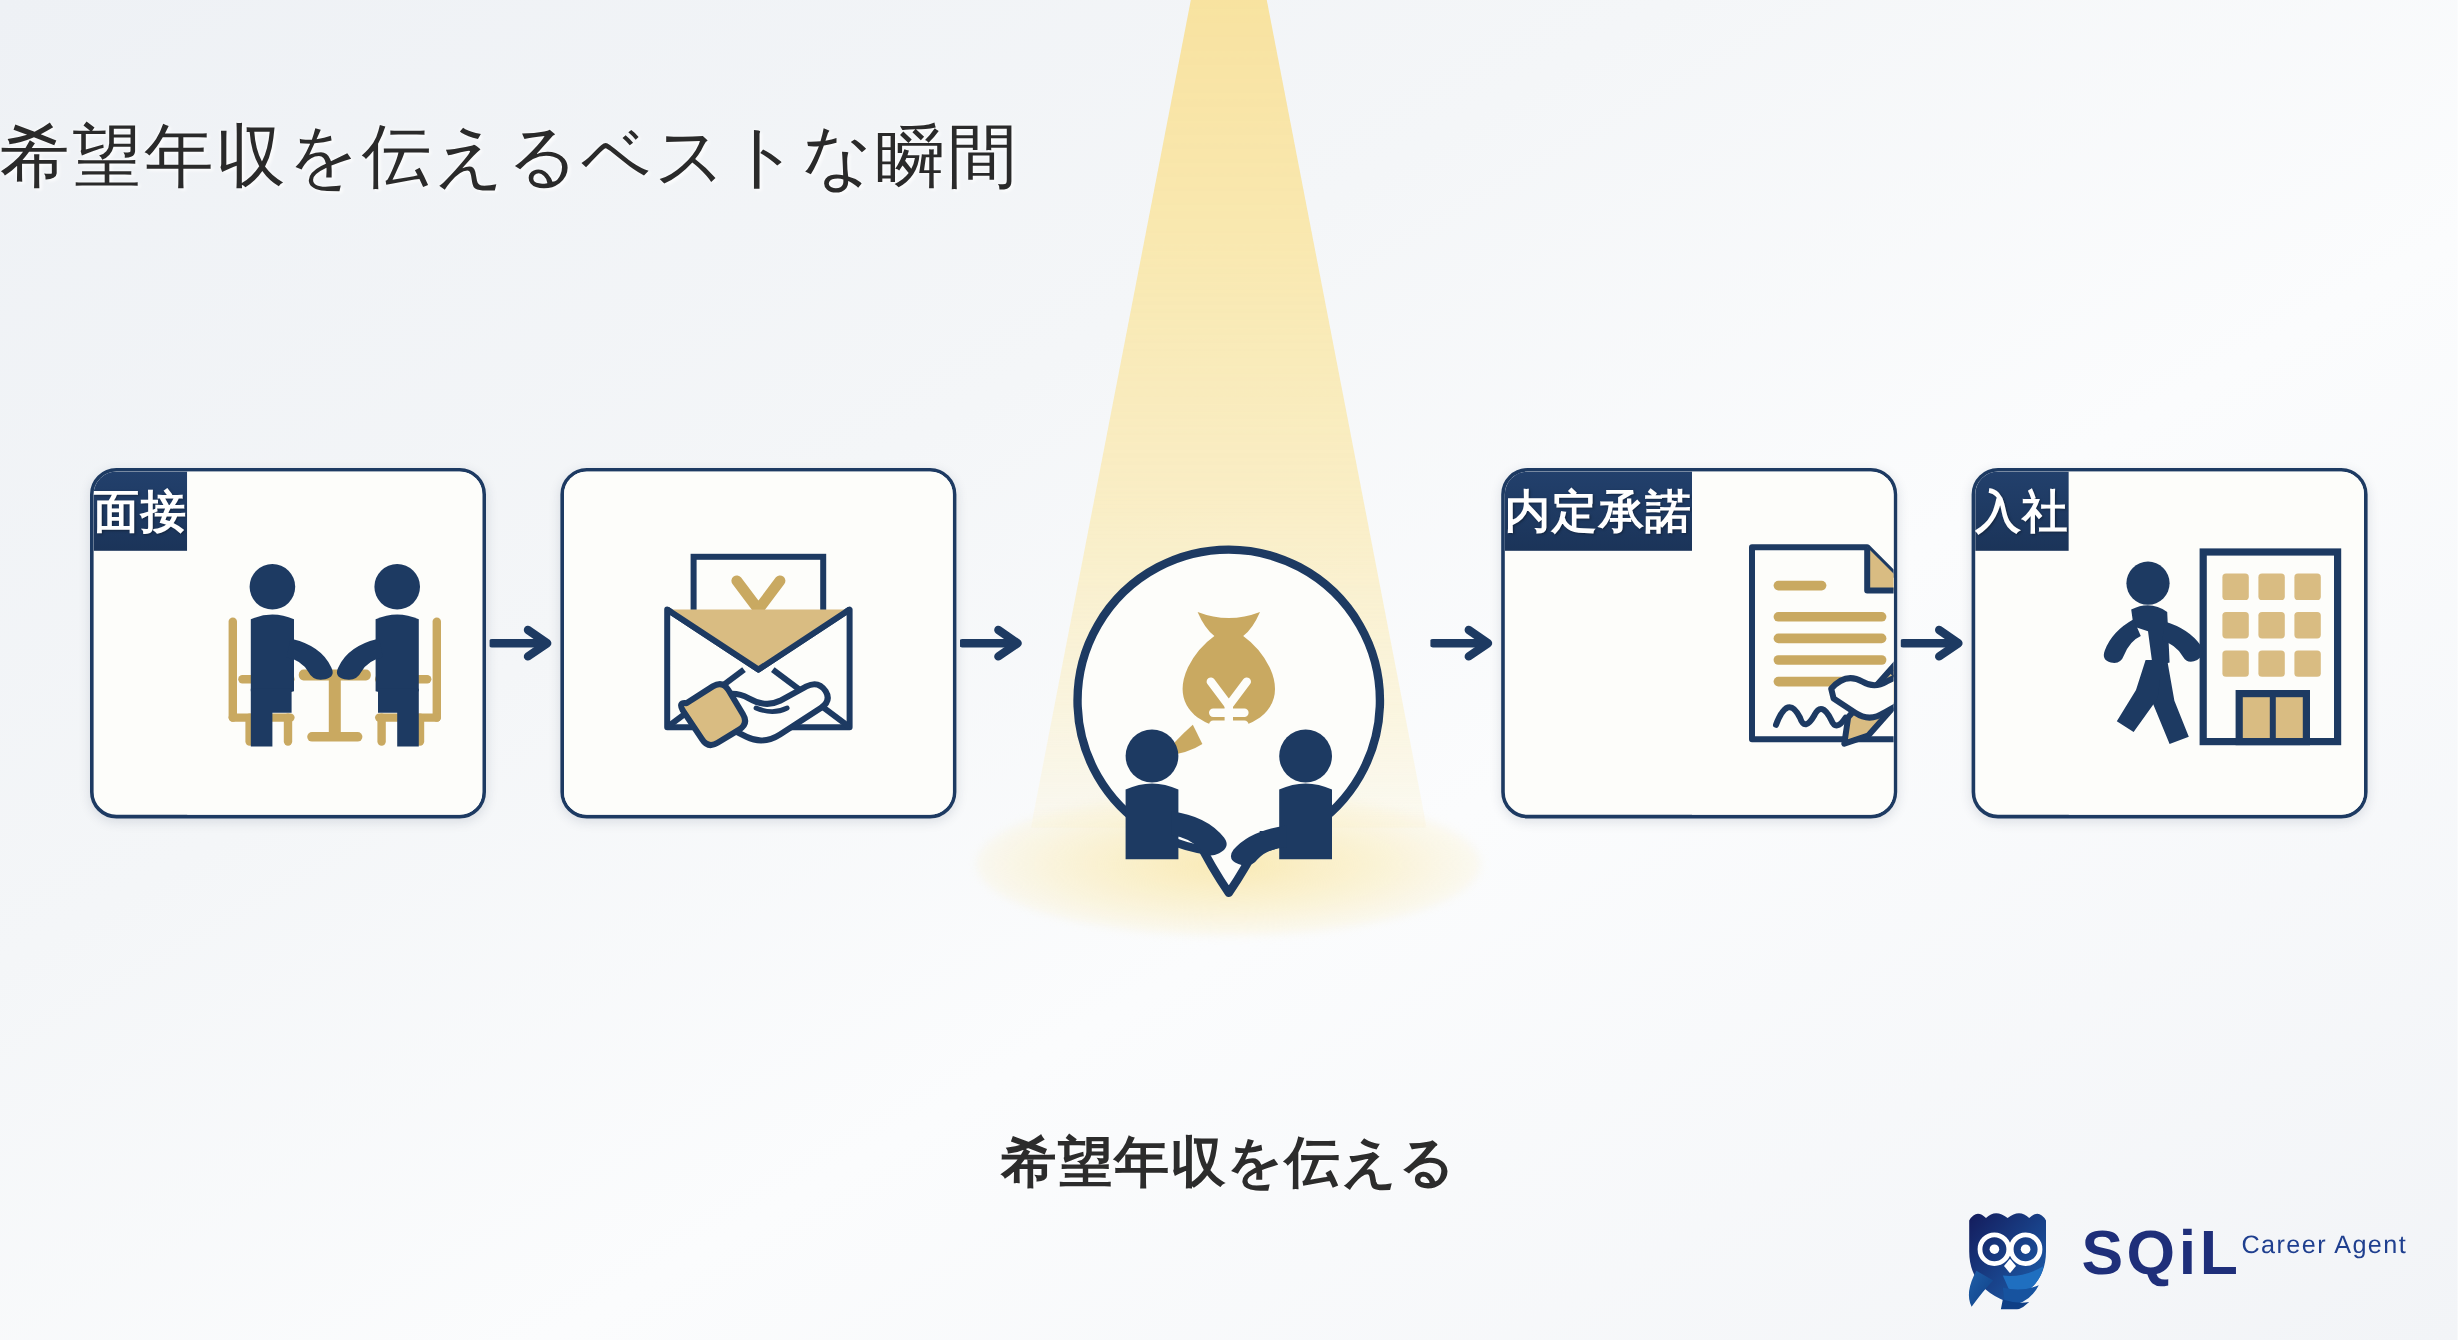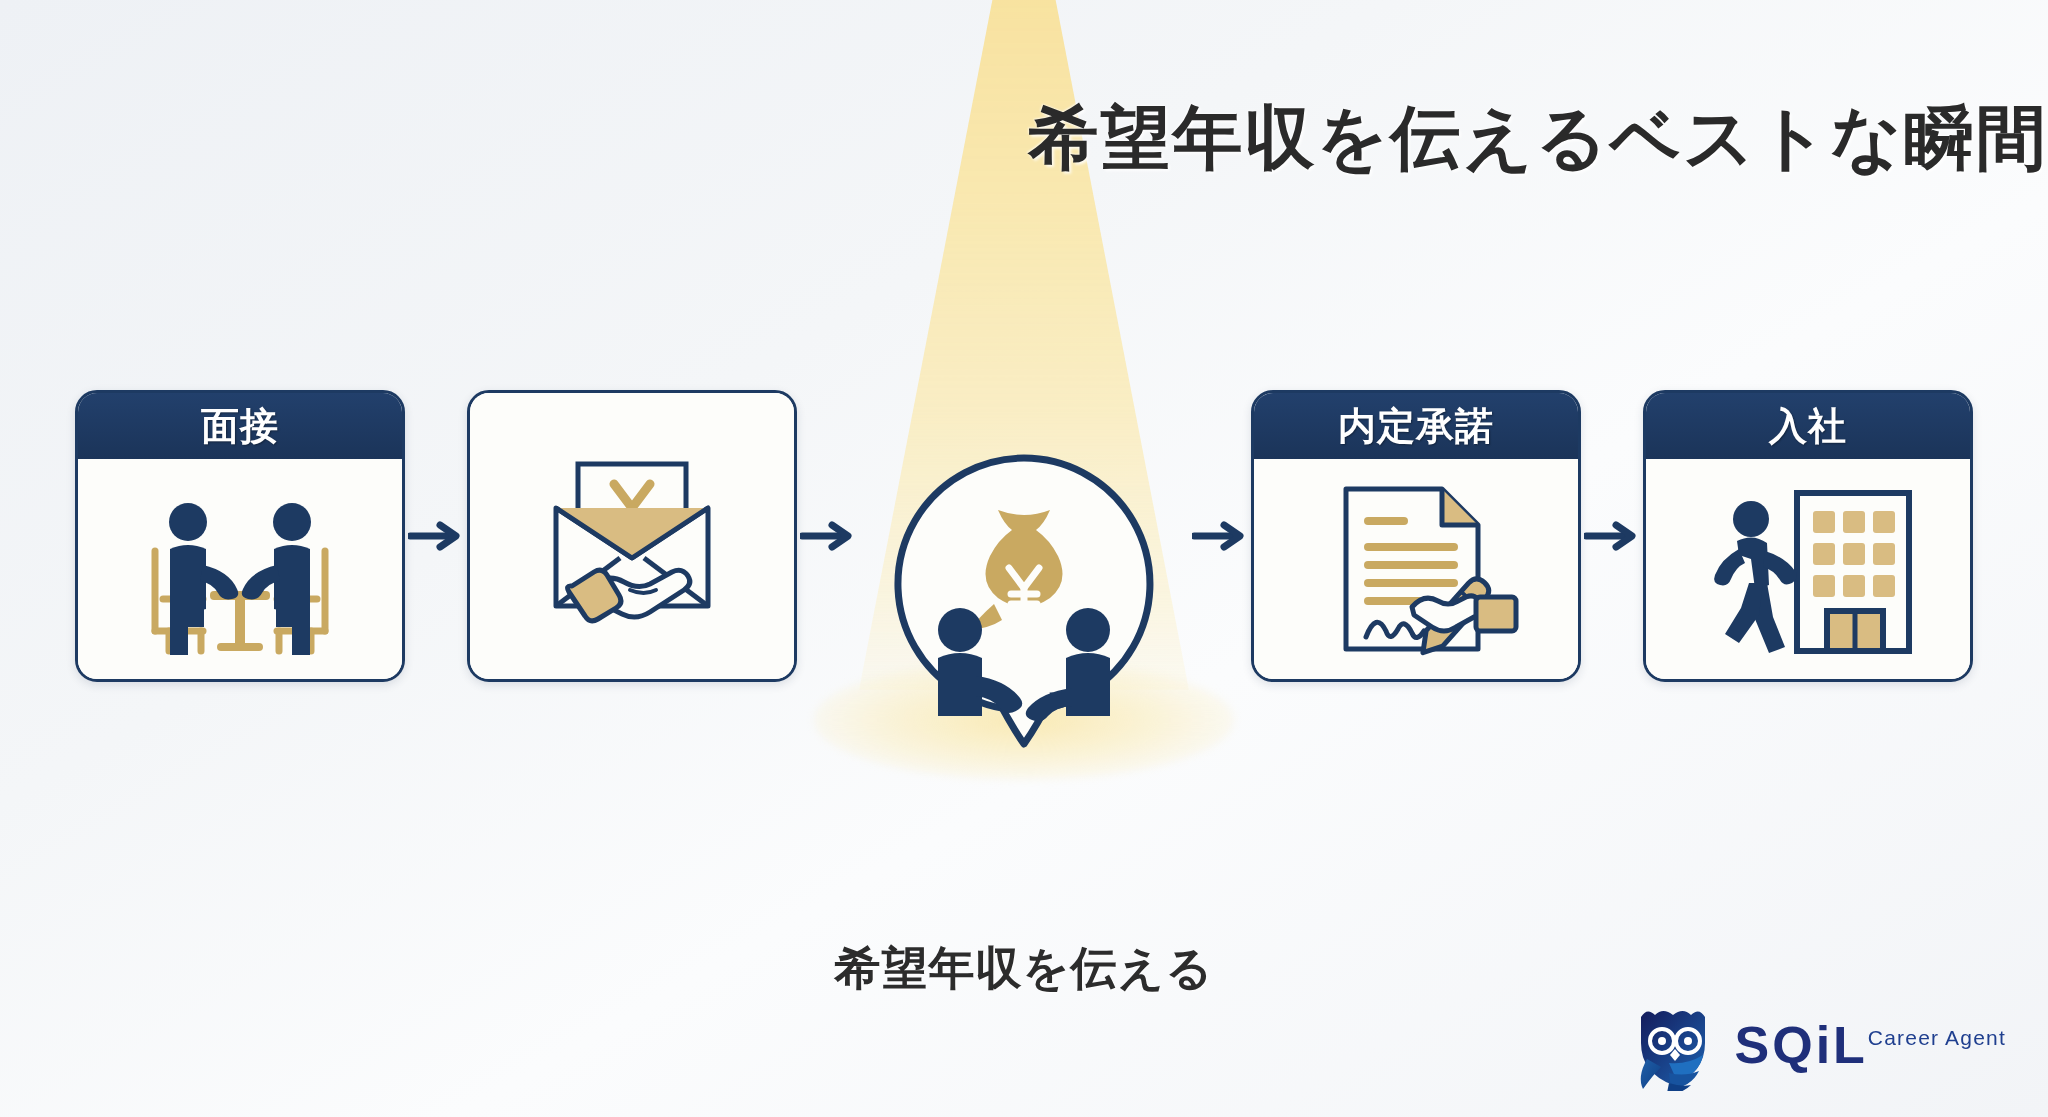--- a/index.html
+++ b/index.html
@@ -50,23 +50,23 @@
     filter: blur(4px);
     pointer-events: none;
   }
 
   
   #page-title {
     position: absolute;
     top: 92px;
     left: 0;
     width: 100%;
-    text-align: right;
-    font-size: 70px;
-    font-weight: 700;
+    text-align: left;
+    font-size: 58px;
+    font-weight: 400;
     letter-spacing: 2px;
     color: #2a2a2a;
     text-shadow: 2px 2px 3px rgba(255,255,255,0.85),
                  -1px -1px 2px rgba(255,255,255,0.6);
     z-index: 5;
     white-space: nowrap;
   }
 
   
   #flow-row {
@@ -83,21 +83,21 @@
 
   .stage-card {
     width: 330px;
     height: 292px;
     border-radius: 22px;
     background: #fdfdfa;
     border: 3px solid #1d3a62;
     overflow: hidden;
     box-shadow: 0 3px 10px rgba(30,50,80,0.13);
     display: flex;
-    flex-direction: column;
+    flex-direction: row;
     flex: none;
   }
   .card-header {
     height: 66px;
     background: linear-gradient(180deg, #22406c 0%, #1b3459 100%);
     color: #ffffff;
     display: flex;
     align-items: center;
     justify-content: center;
     font-size: 38px;

